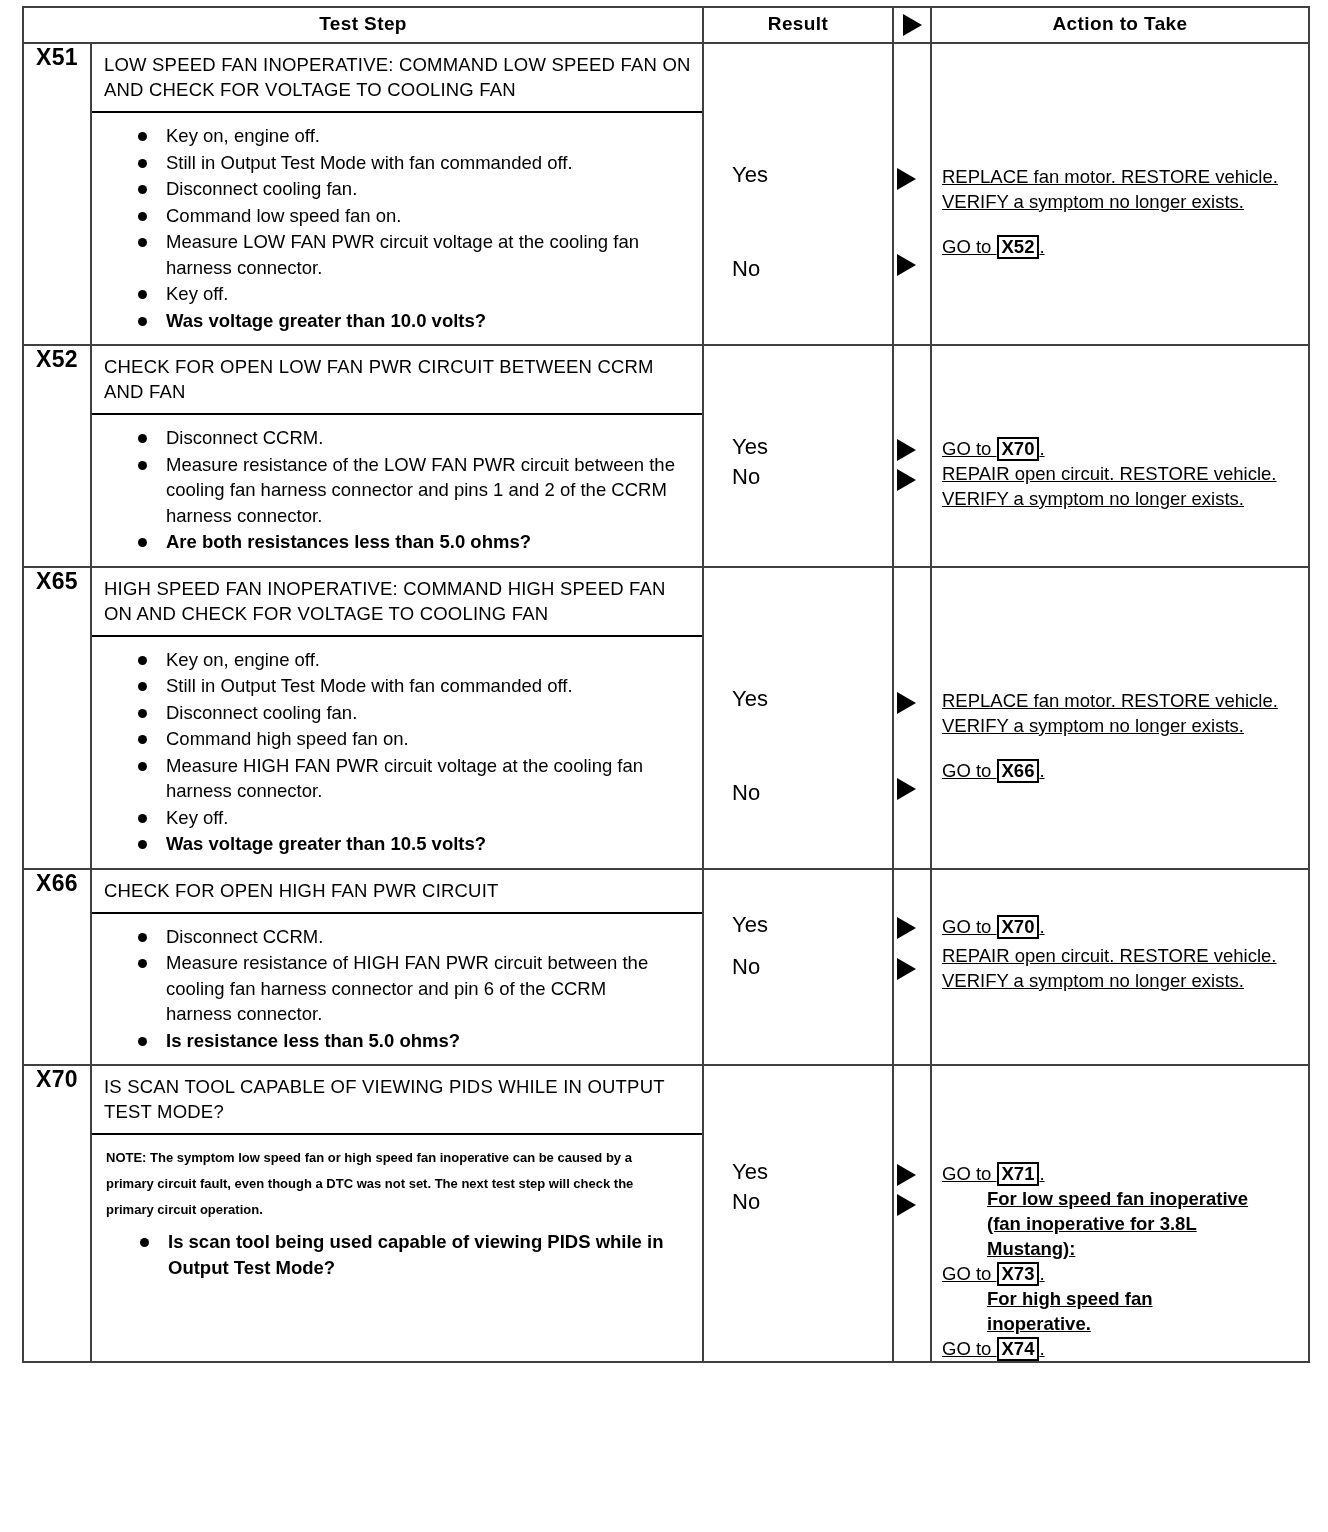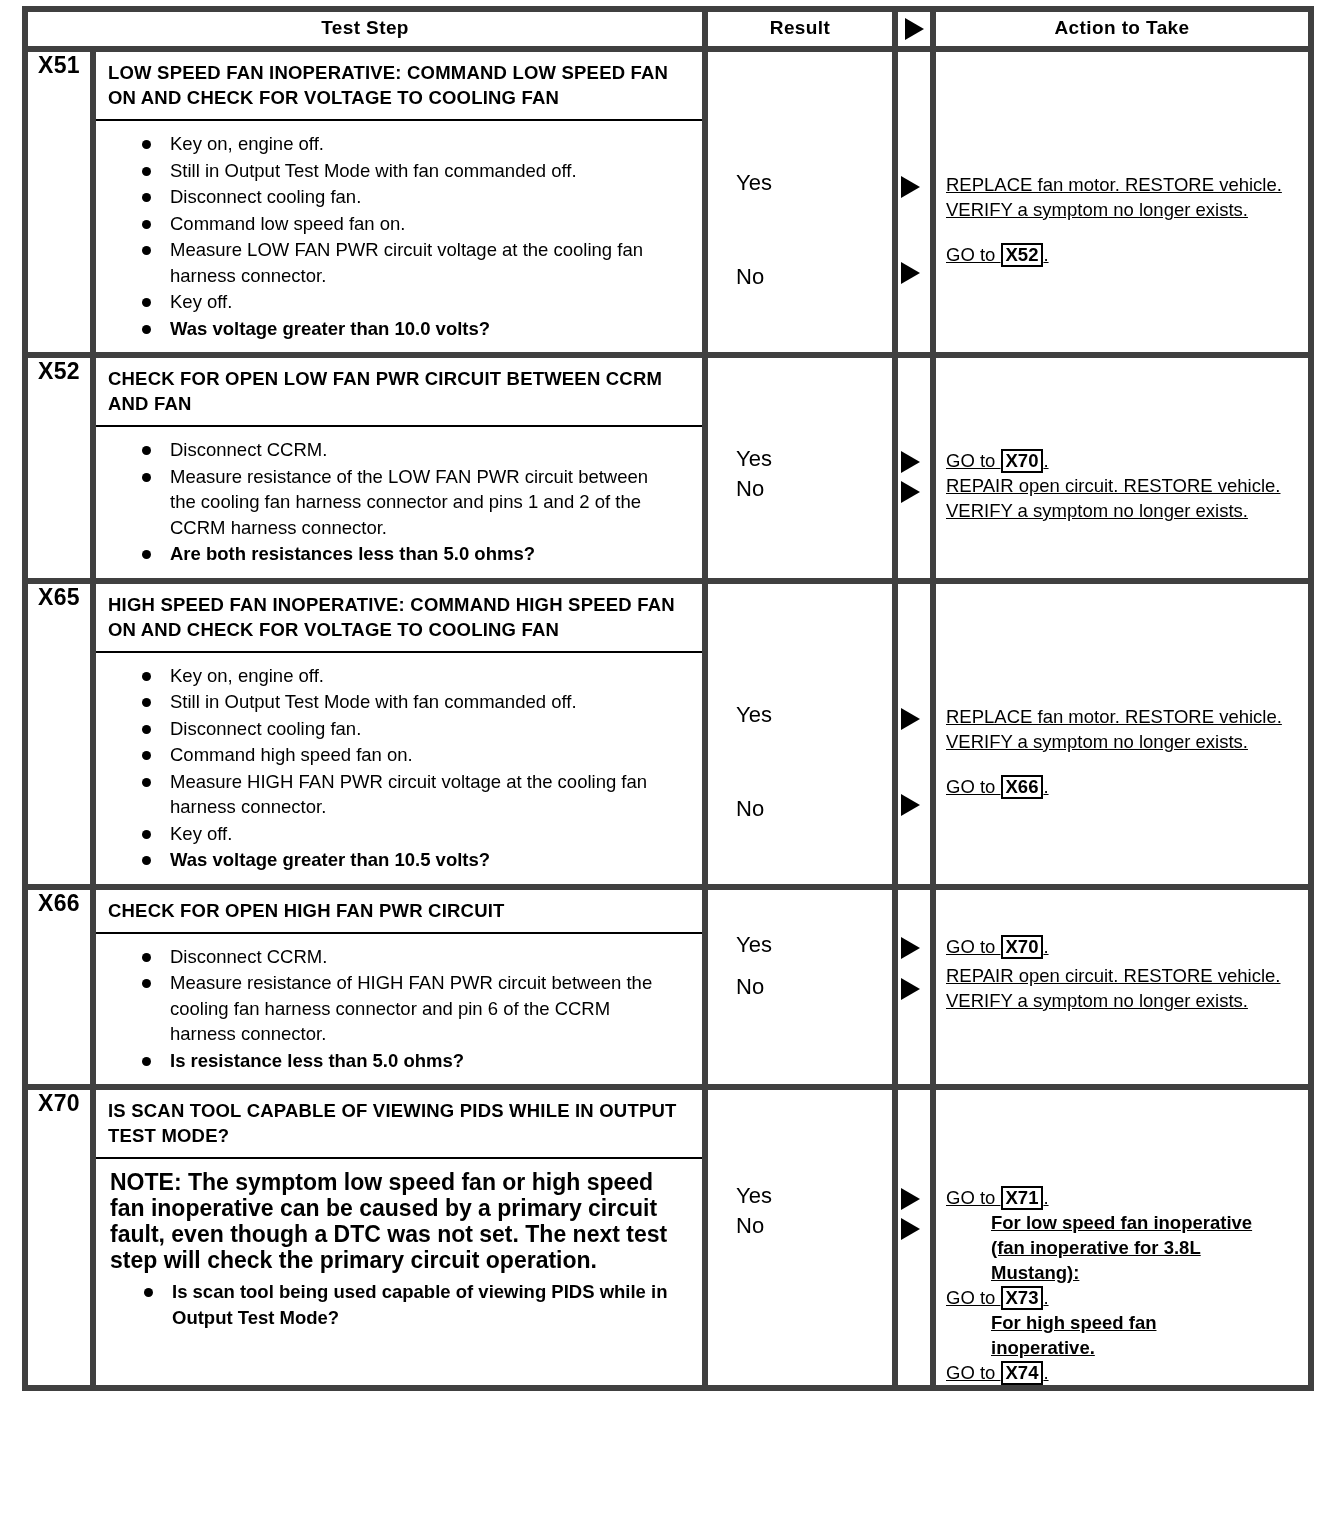--- a/index.html
+++ b/index.html
@@ -25,21 +25,21 @@
     width: 1286px;
     table-layout: fixed;
   }
   table.diag col.c-id    { width: 68px; }
   table.diag col.c-step  { width: 612px; }
   table.diag col.c-res   { width: 190px; }
   table.diag col.c-arrow { width: 38px; }
   table.diag col.c-act   { width: 378px; }
 
   .diag th, .diag td {
-    border: 6px solid #404040;
+    border: 2px solid #404040;
     vertical-align: top;
     padding: 0;
   }
   .hdr th {
     text-align: center;
     font-size: 19px;
     font-weight: bold;
     letter-spacing: 0.4px;
     padding: 5px 0 6px 0;
     white-space: nowrap;
@@ -55,21 +55,20 @@
   }
 
   
   .step-cell { padding: 0; }
   .step-title {
     border-bottom: 2px solid #000;
     padding: 8px 10px 9px 12px;
     font-size: 18.5px;
     line-height: 25px;
     letter-spacing: 0.2px;
-    font-weight: bold;
   }
   .step-body {
     padding: 10px 26px 10px 12px;
     font-size: 18.5px;
     line-height: 25px;
   }
   .step-body.note {
     padding-left: 14px;
   }
   ul.bullets {
@@ -91,21 +90,21 @@
     top: 9px;
     width: 9px;
     height: 9px;
     background: #000;
     border-radius: 50%;
   }
   ul.bullets li.b { font-weight: bold; }
   ul.bullets li.bi { font-weight: bold; }
   .note-text {
     font-weight: bold;
-    font-size: 23px;
+    font-size: 13px;
     line-height: 26px;
     margin: 0 0 6px 0;
   }
 
   .res-cell { padding: 0; position: relative; }
   .res-list { padding: 0; }
   .res-item {
     font-size: 22px;
     line-height: 22px;
     padding-left: 28px;

